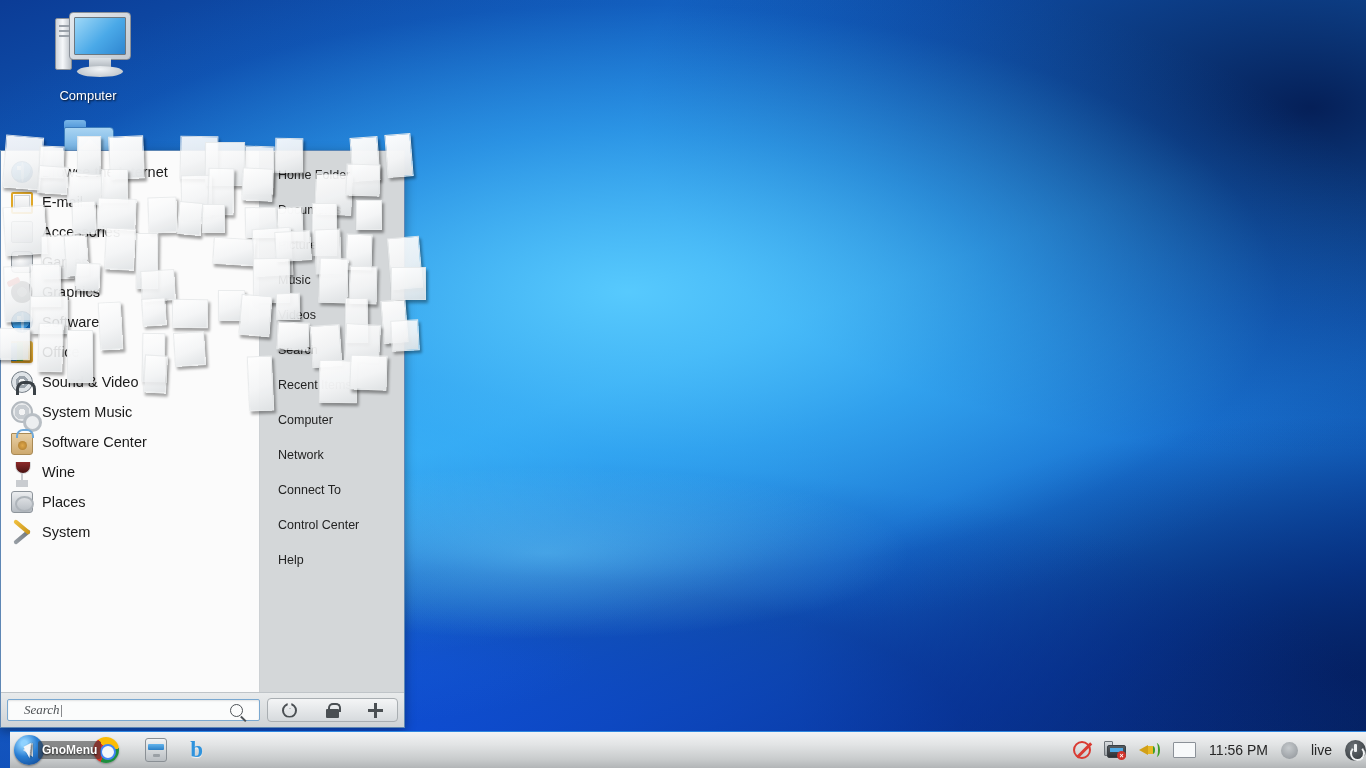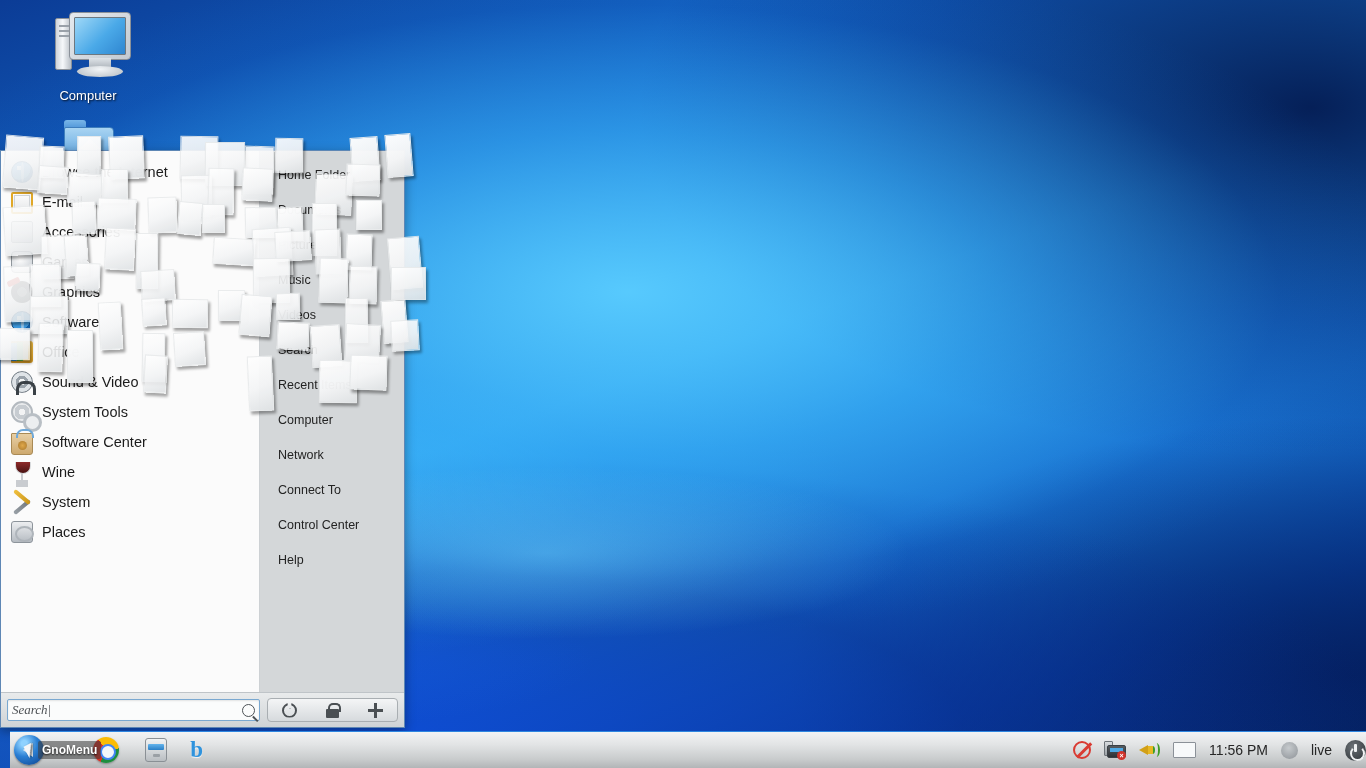--- a/index.html
+++ b/index.html
@@ -240,21 +240,21 @@
   
   #search-row{
     position:absolute; left:0; right:0; bottom:0; height:35px;
     background:linear-gradient(180deg,#e9ebec,#cfd3d6);
     border-top:1px solid #bfc4c8;
     display:flex; align-items:center; padding:0 6px; gap:7px;
   }
   #search-box{
     flex:1; height:22px; background:#fbfcfc;
     border:1px solid #7aa8d0; border-radius:2px;
-    display:flex; align-items:center; padding:0 4px;
+    display:flex; align-items:center; padding:0 16px;
     box-shadow:inset 0 1px 2px rgba(0,0,0,.10);
   }
   #search-text{
     flex:1; font-style:italic; font-size:13px; color:#4e5256;
     font-family:"Liberation Serif", serif;
   }
   .mag{
     width:13px; height:13px; border:1.6px solid #4d5256; border-radius:50%;
     position:relative; flex:none;
   }
@@ -492,37 +492,37 @@
       <div class="m-item">
         <span class="m-ico ic-office"></span>
         <span class="m-label">Office</span>
       </div>
       <div class="m-item">
         <span class="m-ico ic-sound"></span>
         <span class="m-label">Sound &amp; Video</span>
       </div>
       <div class="m-item">
         <span class="m-ico ic-sys"></span>
-        <span class="m-label">System Tools</span>
+        <span class="m-label">System Music</span>
       </div>
       <div class="m-item">
         <span class="m-ico ic-shop"></span>
         <span class="m-label">Software Center</span>
       </div>
       <div class="m-item">
         <span class="m-ico ic-wine"></span>
         <span class="m-label">Wine</span>
       </div>
       <div class="m-item">
+        <span class="m-ico ic-places"></span>
+        <span class="m-label">Places</span>
+      </div>
+      <div class="m-item">
         <span class="m-ico ic-tools"></span>
         <span class="m-label">System</span>
-      </div>
-      <div class="m-item">
-        <span class="m-ico ic-places"></span>
-        <span class="m-label">Places</span>
       </div>
     </div>
 
     <div id="col-right">
       <div class="r-item">
           <span>Home Folder</span>
         </div>
       <div class="r-item">
           <span>Documents</span>
         </div>

